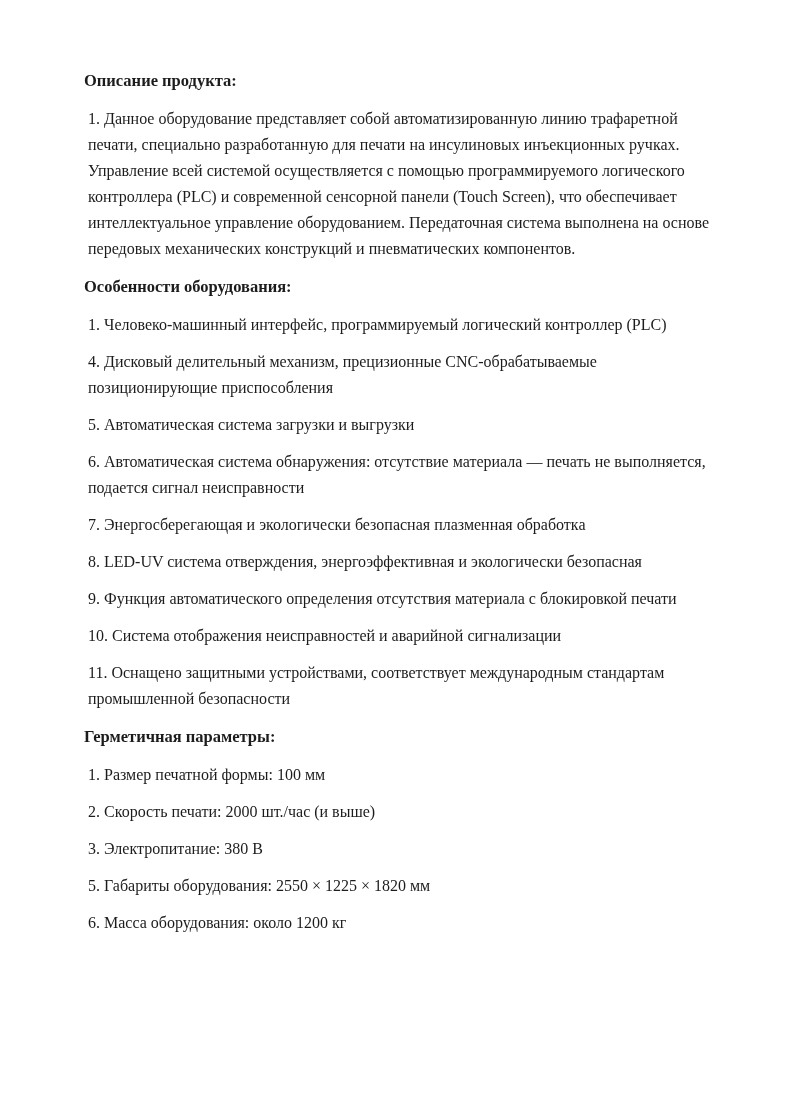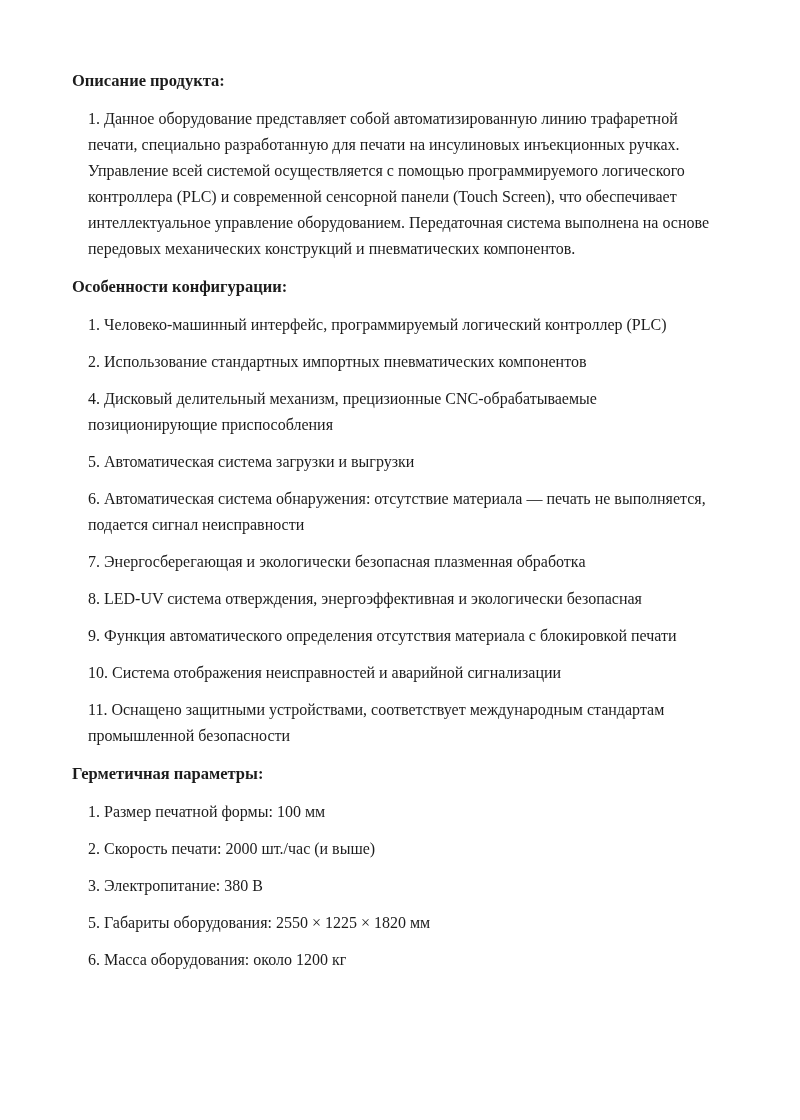--- a/index.html
+++ b/index.html
@@ -16,45 +16,44 @@
   }
   .doc {
     padding: 68px 60px 40px 72px;
     width: 668px;
     box-sizing: content-box;
   }
   .doc h2 {
     font-size: 16.5px;
     line-height: 26px;
     font-weight: 700;
-    margin: 12px 0;
+    margin: 12px 12px;
   }
   .doc h2:first-child {
     margin-top: 0;
   }
   .doc p {
     font-size: 16px;
     line-height: 26px;
     font-weight: 400;
     margin: 11px 16px;
   }
 </style>
 </head>
 <body>
 
 <div class="doc">
 
   <h2>Описание продукта:</h2>
 
   <p>1. Данное оборудование представляет собой автоматизированную линию трафаретной печати, специально разработанную для печати на инсулиновых инъекционных ручках. Управление всей системой осуществляется с помощью программируемого логического контроллера (PLC) и современной сенсорной панели (Touch Screen), что обеспечивает интеллектуальное управление оборудованием. Передаточная система выполнена на основе передовых механических конструкций и пневматических компонентов.</p>
 
-  <h2>Особенности конфигурации:</h2>
+  <h2>Особенности оборудования:</h2>
 
   <p>1. Человеко-машинный интерфейс, программируемый логический контроллер (PLC)</p>
-  <p>2. Использование стандартных импортных пневматических компонентов</p>
   <p>4. Дисковый делительный механизм, прецизионные CNC-обрабатываемые позиционирующие приспособления</p>
   <p>5. Автоматическая система загрузки и выгрузки</p>
   <p>6. Автоматическая система обнаружения: отсутствие материала — печать не выполняется, подается сигнал неисправности</p>
   <p>7. Энергосберегающая и экологически безопасная плазменная обработка</p>
   <p>8. LED-UV система отверждения, энергоэффективная и экологически безопасная</p>
   <p>9. Функция автоматического определения отсутствия материала с блокировкой печати</p>
   <p>10. Система отображения неисправностей и аварийной сигнализации</p>
   <p>11. Оснащено защитными устройствами, соответствует международным стандартам промышленной безопасности</p>
 
   <h2>Герметичная параметры:</h2>

